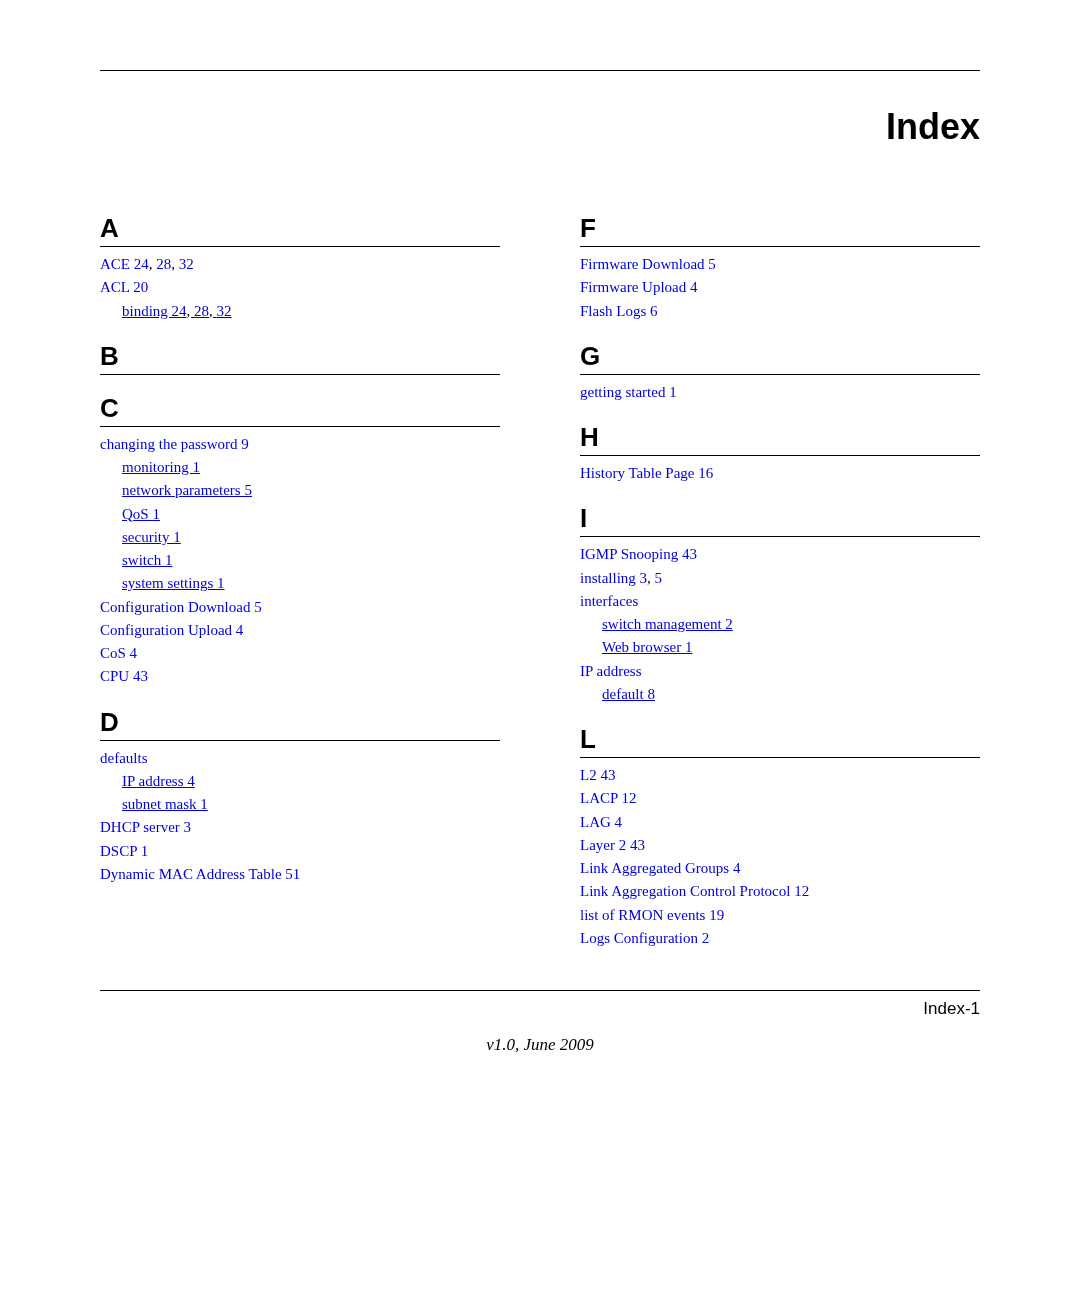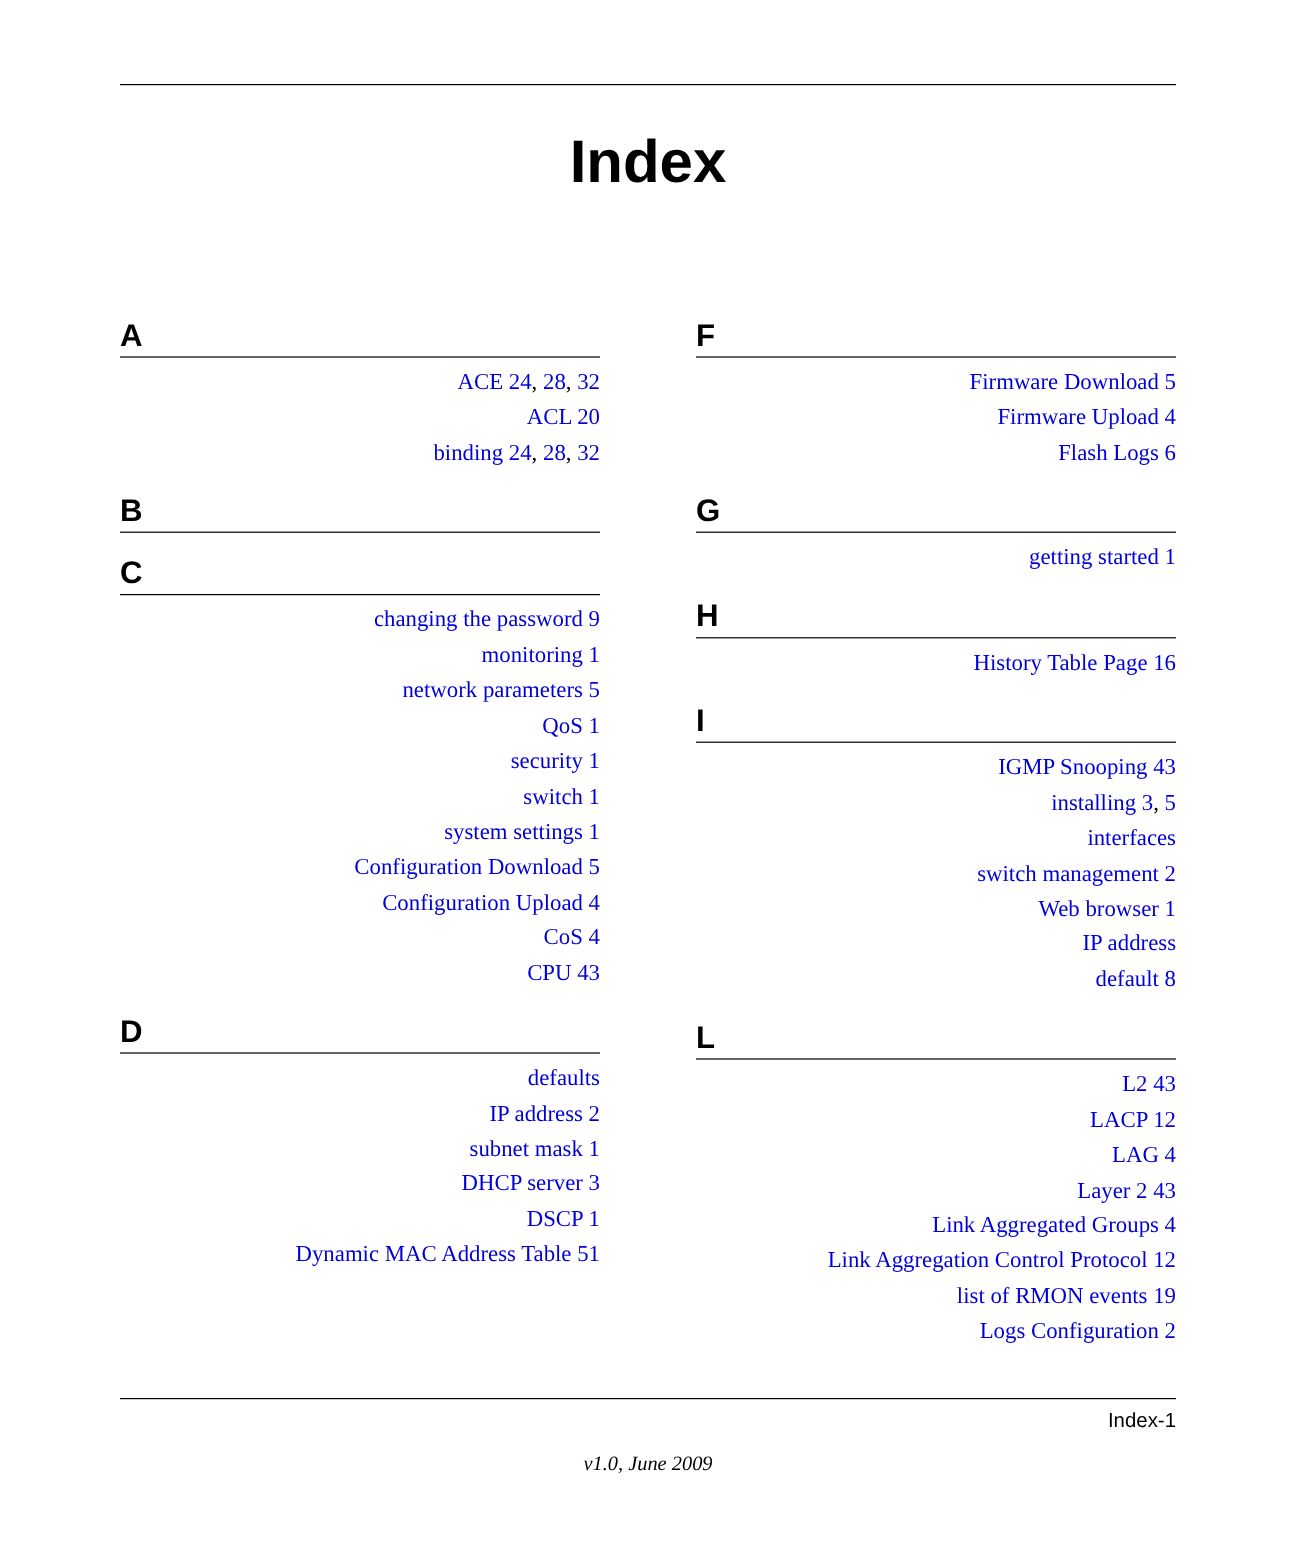--- a/index.html
+++ b/index.html
@@ -11,45 +11,44 @@
     width: 1080px;
   }
   .page {
     padding: 70px 100px 30px 100px;
     box-sizing: border-box;
   }
   hr.rule { border: none; border-top: 1.5px solid #000; margin: 0; }
   .page-title {
     font-family: Arial, Helvetica, sans-serif;
     font-weight: 700;
-    font-size: 50px;
-    text-align: center;
-    margin: 35px 0 100px 0;
+    font-size: 36px;
+    text-align: right;
+    margin: 35px 0 65px 0;
   }
   .columns { display: flex; gap: 80px; }
   .col { flex: 1; }
   .letter {
     font-family: Arial, Helvetica, sans-serif;
     font-weight: 700;
     font-size: 26px;
     margin: 18px 0 6px 0;
     border-bottom: 1px solid #000;
     padding-bottom: 2px;
     width: 100%;
   }
   .letter:first-child { margin-top: 0; }
   .entry {
-    font-size: 19px;
+    font-size: 15px;
     line-height: 1.55;
     color: #0000d8;
     margin: 0;
-    text-align: right;
   }
   .black { color: #000; }
-  .sub { margin-left: 22px; display: block; color: #0000d8; }
+  .sub { margin-left: 22px; display: block; color: #0000d8; text-decoration: underline; }
   .top { display: block; }
   .footer {
     margin-top: 40px;
   }
   .footer .line { border-top: 1px solid #000; }
   .footer .fp {
     display: flex;
     justify-content: flex-end;
     font-family: Arial, Helvetica, sans-serif;
     font-size: 17px;
@@ -98,21 +97,21 @@
         <span class="sub"><a>system settings 1</a></span>
         <span class="top"><a>Configuration Download 5</a></span>
         <span class="top"><a>Configuration Upload 4</a></span>
         <span class="top"><a>CoS 4</a></span>
         <span class="top"><a>CPU 43</a></span>
       </p>
 
       <div class="letter">D</div>
       <p class="entry">
         <span class="top"><a>defaults</a></span>
-        <span class="sub"><a>IP address 2</a></span>
+        <span class="sub"><a>IP address 4</a></span>
         <span class="sub"><a>subnet mask 1</a></span>
         <span class="top"><a>DHCP server 3</a></span>
         <span class="top"><a>DSCP 1</a></span>
         <span class="top"><a>Dynamic MAC Address Table 51</a></span>
       </p>
     </div>
 
     <div class="col">
 
       <div class="letter">F</div>

